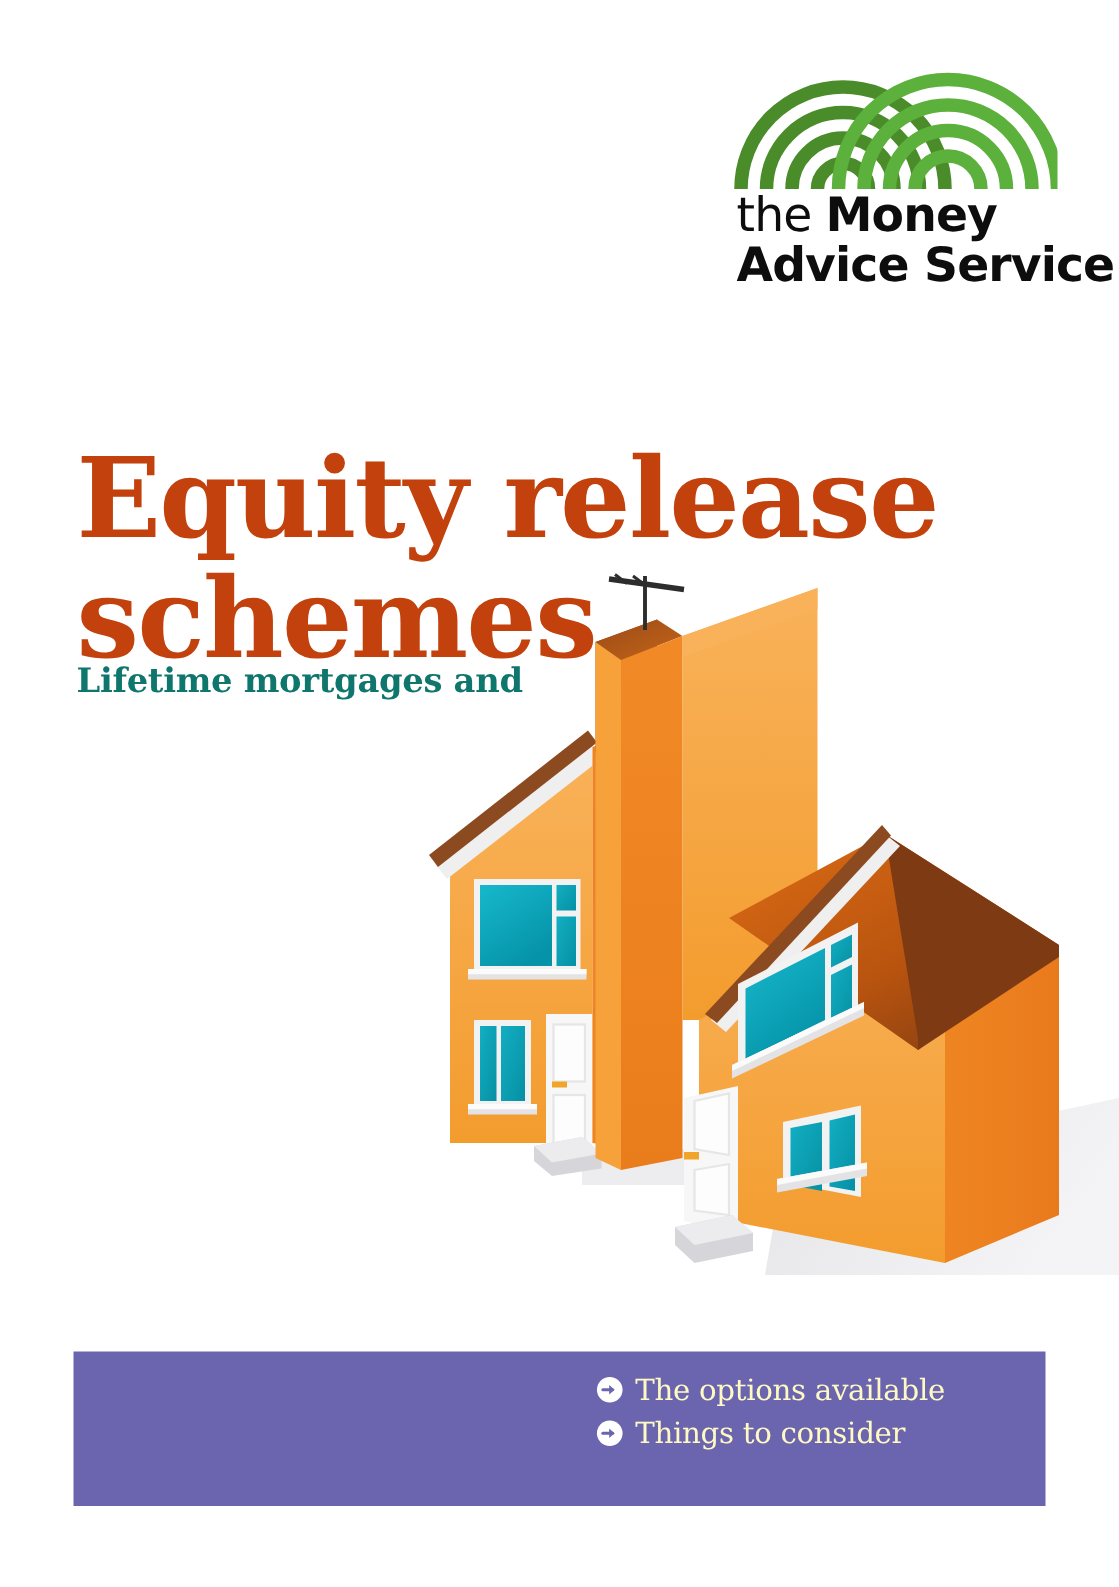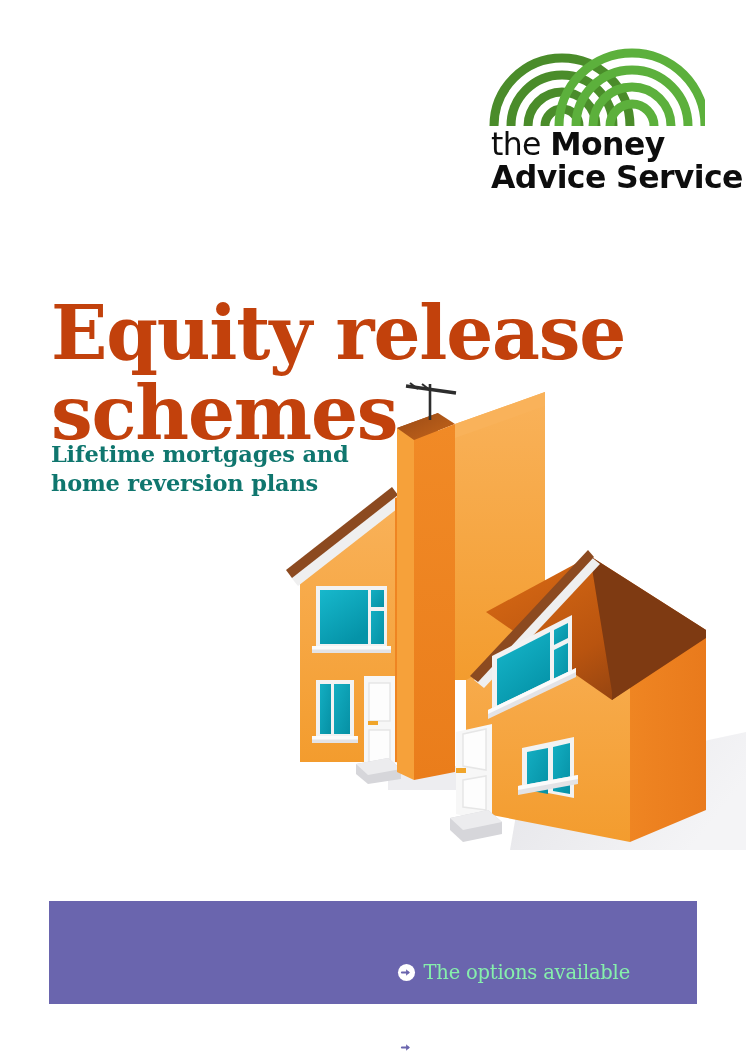--- a/index.html
+++ b/index.html
@@ -111,27 +111,26 @@
     right: 67px;
     top: 11px;
     display: flex;
     flex-direction: column;
     gap: 0px;
   }
   .banner-item {
     display: flex;
     align-items: center;
     height: 29px;
-    color: #86efac;
+    color: #fef9c3;
     font-family: "DejaVu Serif", serif;
     font-weight: 400;
     font-size: 19.5px;
     letter-spacing: -0.2px;
     white-space: nowrap;
-    margin-top: 46px;
   }
   .arrow-icon {
     width: 19px;
     height: 19px;
     margin-right: 7px;
     flex: none;
     display: block;
   }
   .banner-item-label { display: block; }
 </style>
@@ -172,21 +171,20 @@
     </div>
   </div>
 
   <h1 class="title">
     <span class="title-line">Equity release</span>
     <span class="title-line">schemes</span>
   </h1>
 
   <h2 class="subtitle">
     <span class="subtitle-line">Lifetime mortgages and</span>
-    <span class="subtitle-line">home reversion plans</span>
   </h2>
 
   <svg class="house-art" viewBox="0 0 486 510">
     <defs>
       <linearGradient id="gWallA" x1="0" y1="0" x2="0" y2="1">
         <stop offset="0" stop-color="#f9b25a"></stop>
         <stop offset="1" stop-color="#f39c2e"></stop>
       </linearGradient>
       <linearGradient id="gWallB" x1="0" y1="0" x2="1" y2="0">
         <stop offset="0" stop-color="#ef8522"></stop>
@@ -332,19 +330,20 @@
         </svg>
         <span class="banner-item-label">The options available</span>
       </div>
 
       <div class="banner-item">
         <svg class="arrow-icon" viewBox="0 0 20 20">
           <circle cx="10" cy="10" r="9" fill="#ffffff"></circle>
           <path d="M 5.2 10 L 12 10" stroke="#6a65ae" stroke-width="2.2" stroke-linecap="round" fill="none"></path>
           <path d="M 9.6 6.6 L 13.4 10 L 9.6 13.4 Z" fill="#6a65ae"></path>
         </svg>
+        <span class="banner-item-label">Things to consider</span>
       </div>
 
 
     </div>
   </div>
 
 </div>
 
 </body></html>

